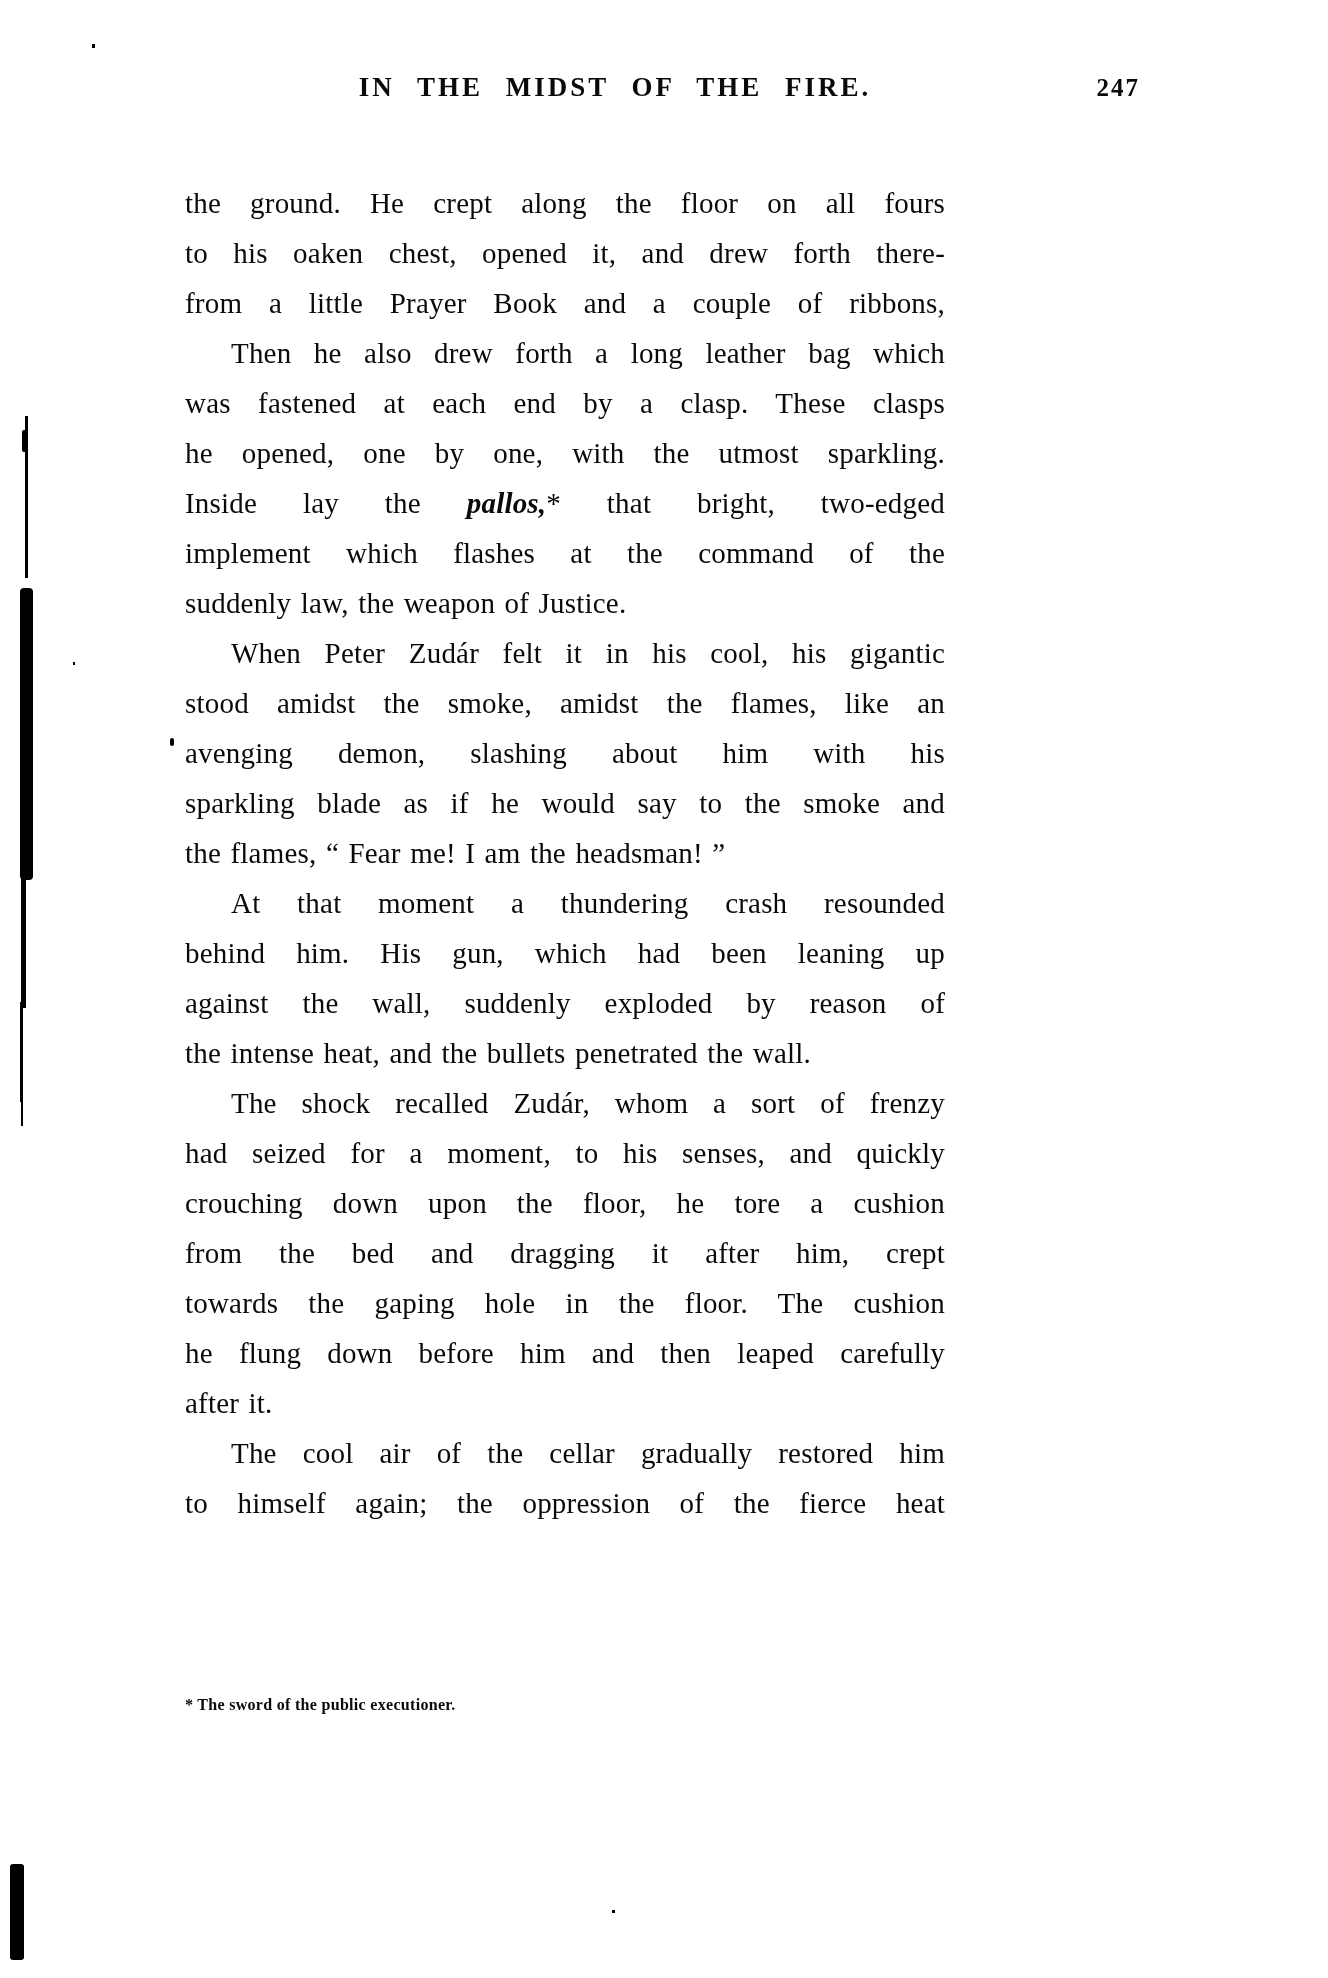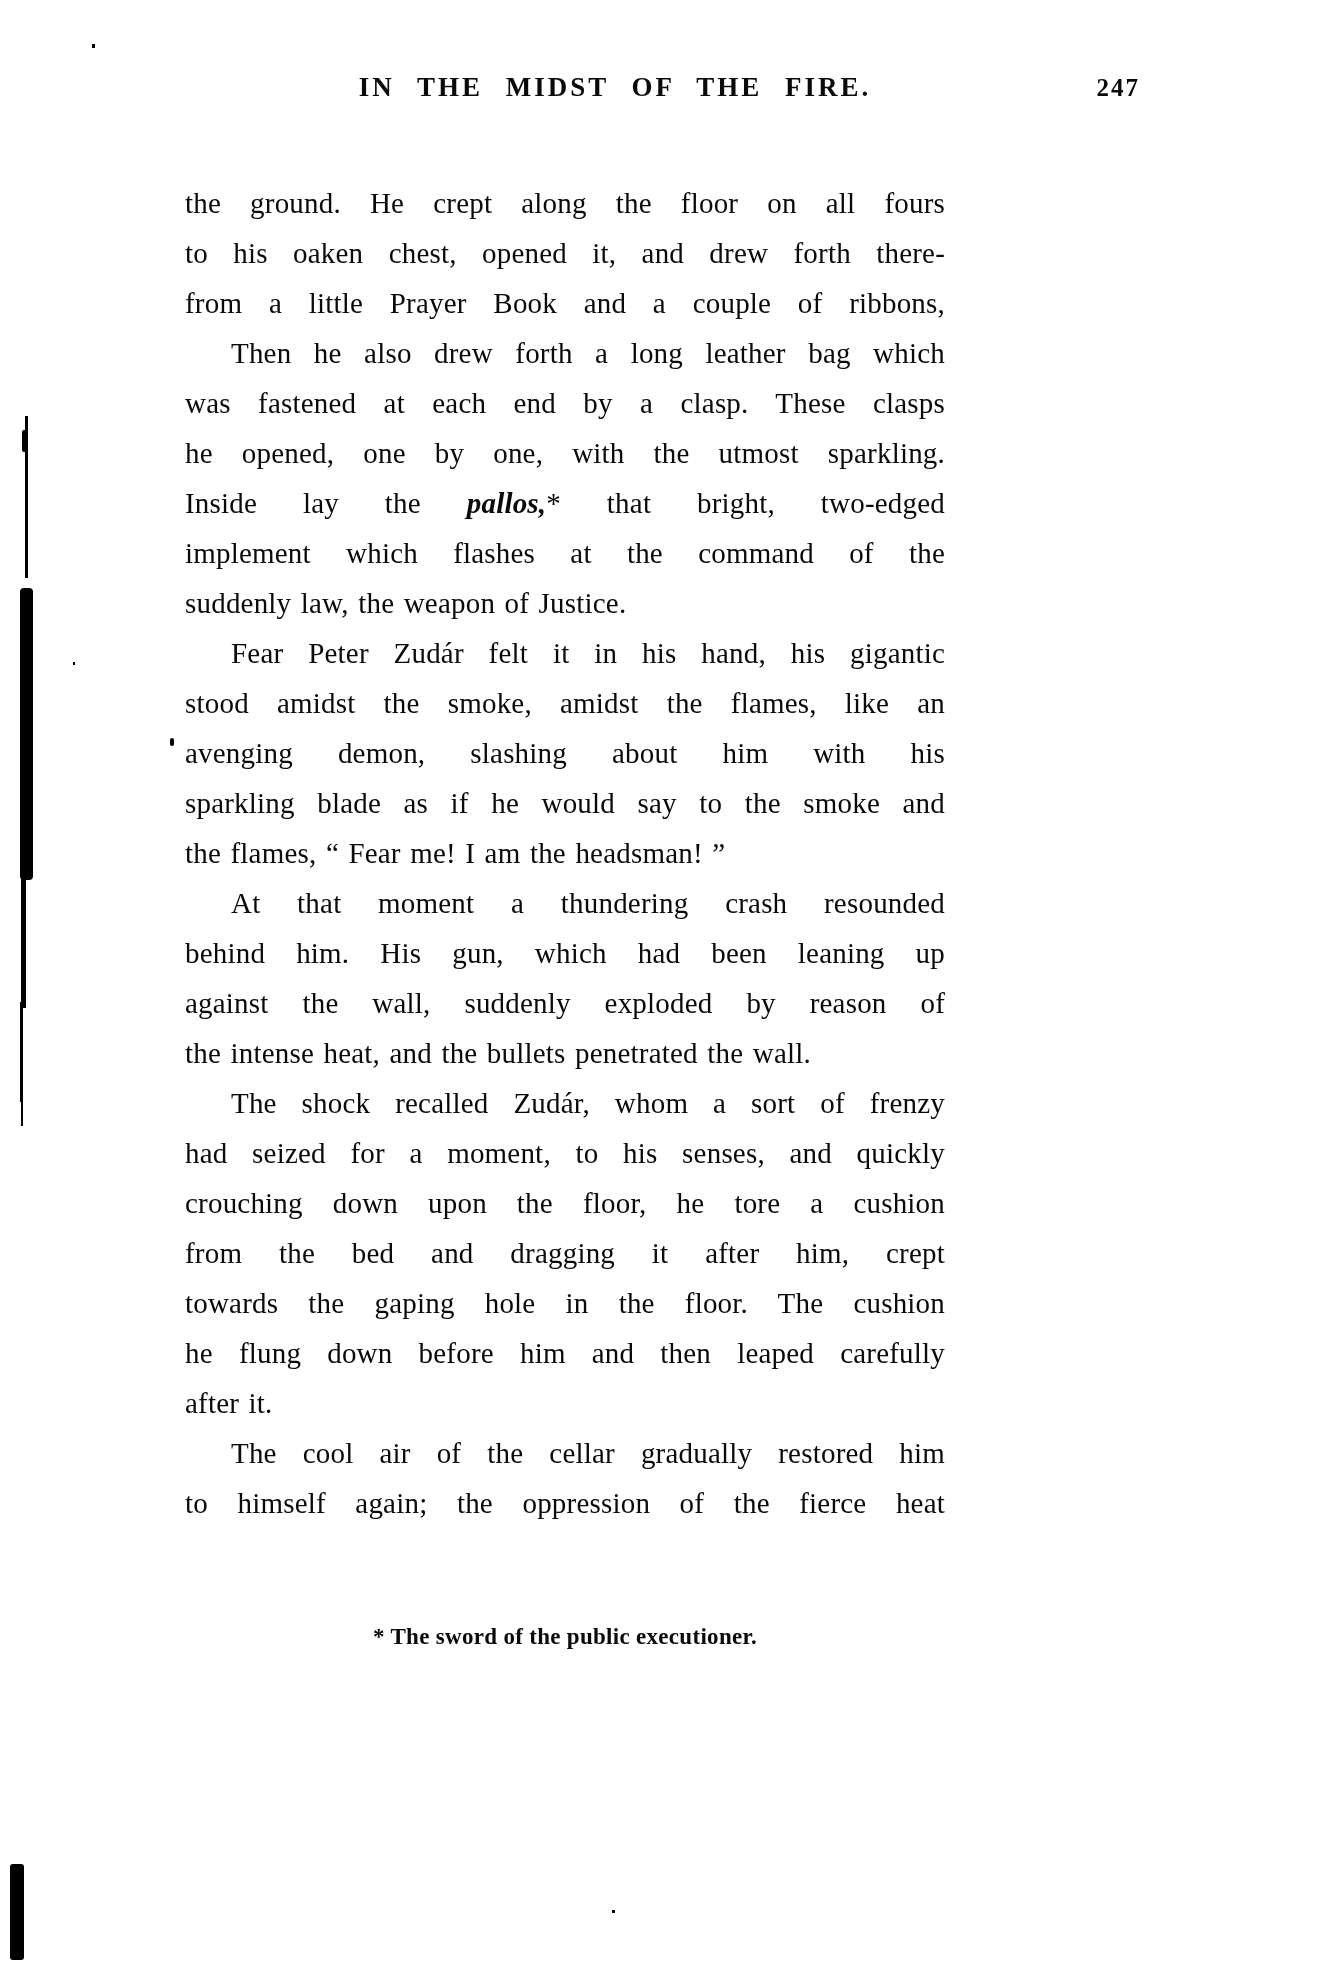--- a/index.html
+++ b/index.html
@@ -46,24 +46,24 @@
     letter-spacing: 0.2px;
     white-space: normal;
   }
   .text-line.last { text-align-last: left; }
   .text-line.indent { text-indent: 46px; }
   .italic { font-style: italic; font-weight: bold; }
 
   
   .footnote {
     position: absolute;
-    left: 185px; top: 1624px; width: 760px;
-    text-align: center;
+    left: 185px; top: 1696px; width: 760px;
+    text-align: left;
     font-weight: bold;
-    font-size: 23px;
+    font-size: 16px;
     letter-spacing: 0.3px;
   }
 
   
   .artifact { position: absolute; background: #000; }
   .a-speck-top    { left: 92px;  top: 44px;   width: 3px;  height: 4px; }
   .a-line1        { left: 25px;  top: 416px;  width: 3px;  height: 162px; }
   .a-blob1        { left: 22px;  top: 430px;  width: 6px;  height: 22px; border-radius: 2px; }
   .a-bar1         { left: 20px;  top: 588px;  width: 13px; height: 292px; border-radius: 4px; }
   .a-line2        { left: 21px;  top: 876px;  width: 5px;  height: 132px; }
@@ -92,21 +92,21 @@
       </div>
       <div class="paragraph">
         <div class="text-line indent"><span>Then he also drew forth a long leather bag which</span></div>
         <div class="text-line"><span>was fastened at each end by a clasp. These clasps</span></div>
         <div class="text-line"><span>he opened, one by one, with the utmost sparkling.</span></div>
         <div class="text-line"><span>Inside lay the </span><span class="italic">pallos,</span><span>*</span><span> that bright, two-edged</span></div>
         <div class="text-line"><span>implement which flashes at the command of the</span></div>
         <div class="text-line last"><span>suddenly law, the weapon of Justice.</span></div>
       </div>
       <div class="paragraph">
-        <div class="text-line indent"><span>Fear Peter Zudár felt it in his hand, his gigantic</span></div>
+        <div class="text-line indent"><span>When Peter Zudár felt it in his cool, his gigantic</span></div>
         <div class="text-line"><span>stood amidst the smoke, amidst the flames, like an</span></div>
         <div class="text-line"><span>avenging demon, slashing about him with his</span></div>
         <div class="text-line"><span>sparkling blade as if he would say to the smoke and</span></div>
         <div class="text-line last"><span>the flames, “ Fear me! I am the headsman! ”</span></div>
       </div>
       <div class="paragraph">
         <div class="text-line indent"><span>At that moment a thundering crash resounded</span></div>
         <div class="text-line"><span>behind him. His gun, which had been leaning up</span></div>
         <div class="text-line"><span>against the wall, suddenly exploded by reason of</span></div>
         <div class="text-line last"><span>the intense heat, and the bullets penetrated the wall.</span></div>

